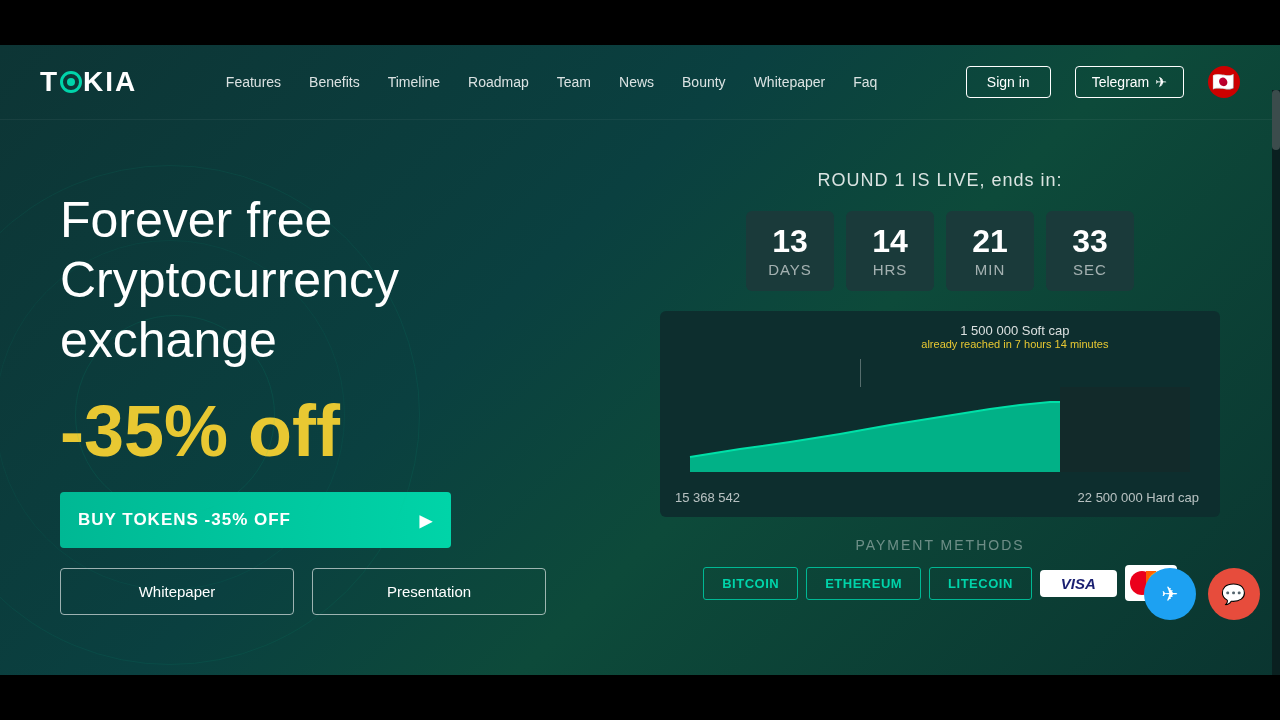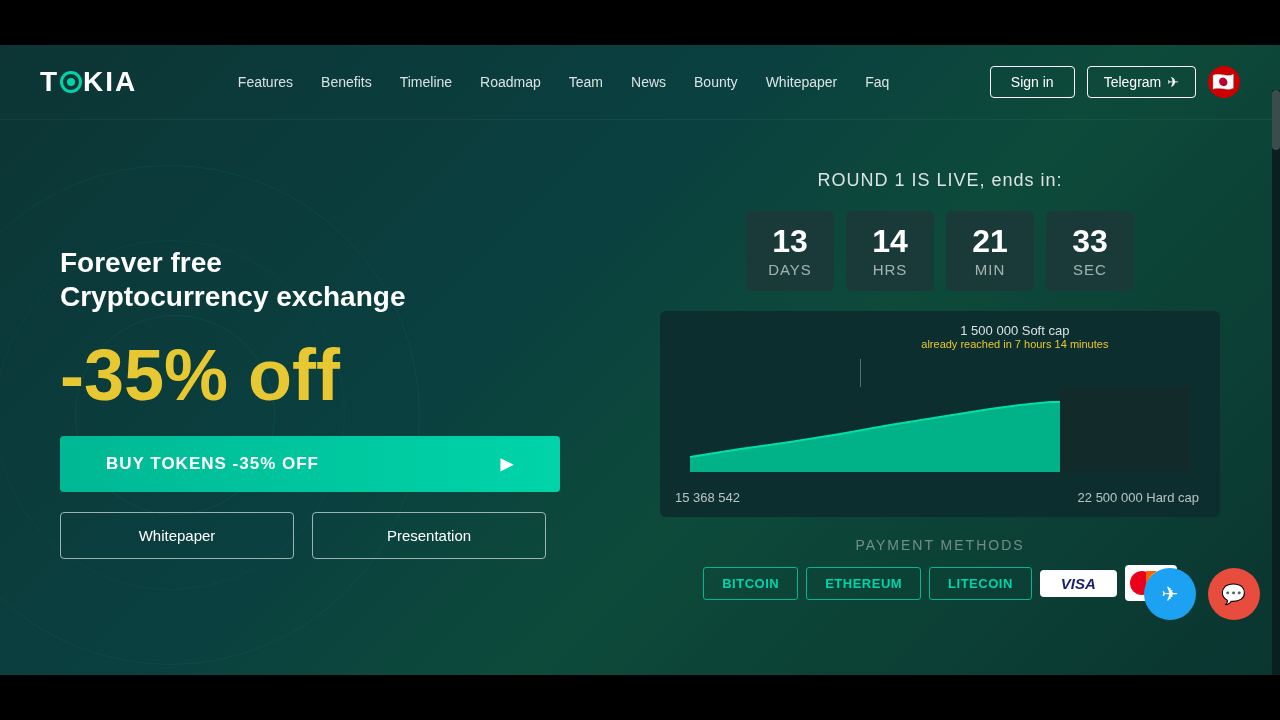--- a/index.html
+++ b/index.html
@@ -122,21 +122,21 @@
     .nav-link {
       color: rgba(255,255,255,0.85);
       text-decoration: none;
       font-size: 14px;
       cursor: pointer;
     }
 
     .header-actions {
       display: flex;
       align-items: center;
-      gap: 12px;
+      gap: 24px;
     }
     .btn-signin {
       border: 1.5px solid white;
       background: transparent;
       color: white;
       padding: 7px 20px;
       border-radius: 4px;
       font-size: 14px;
       cursor: pointer;
     }
@@ -179,48 +179,48 @@
 
     .left-section {
       flex: 0 0 560px;
       display: flex;
       flex-direction: column;
       justify-content: center;
       gap: 20px;
     }
 
     .hero-title {
-      font-size: 28px;
-      font-weight: bold;
+      font-size: 50px;
+      font-weight: normal;
       line-height: 1.2;
       color: white;
     }
 
     .discount-text {
       font-size: 72px;
       font-weight: bold;
       color: #e8c832;
       line-height: 1;
       margin: 5px 0;
     }
 
     .btn-buy {
       background: linear-gradient(90deg, #00b894, #00d4a8);
       color: white;
       border: none;
-      padding: 18px 46px;
+      padding: 18px 18px;
       font-size: 17px;
       font-weight: bold;
       letter-spacing: 1px;
       cursor: pointer;
       display: flex;
       align-items: center;
       justify-content: space-between;
       border-radius: 4px;
-      width: 500px;
+      width: 391px;
     }
     .btn-buy .play-icon {
       font-size: 16px;
     }
 
     .secondary-buttons {
       display: flex;
       gap: 18px;
     }
     .btn-secondary {

